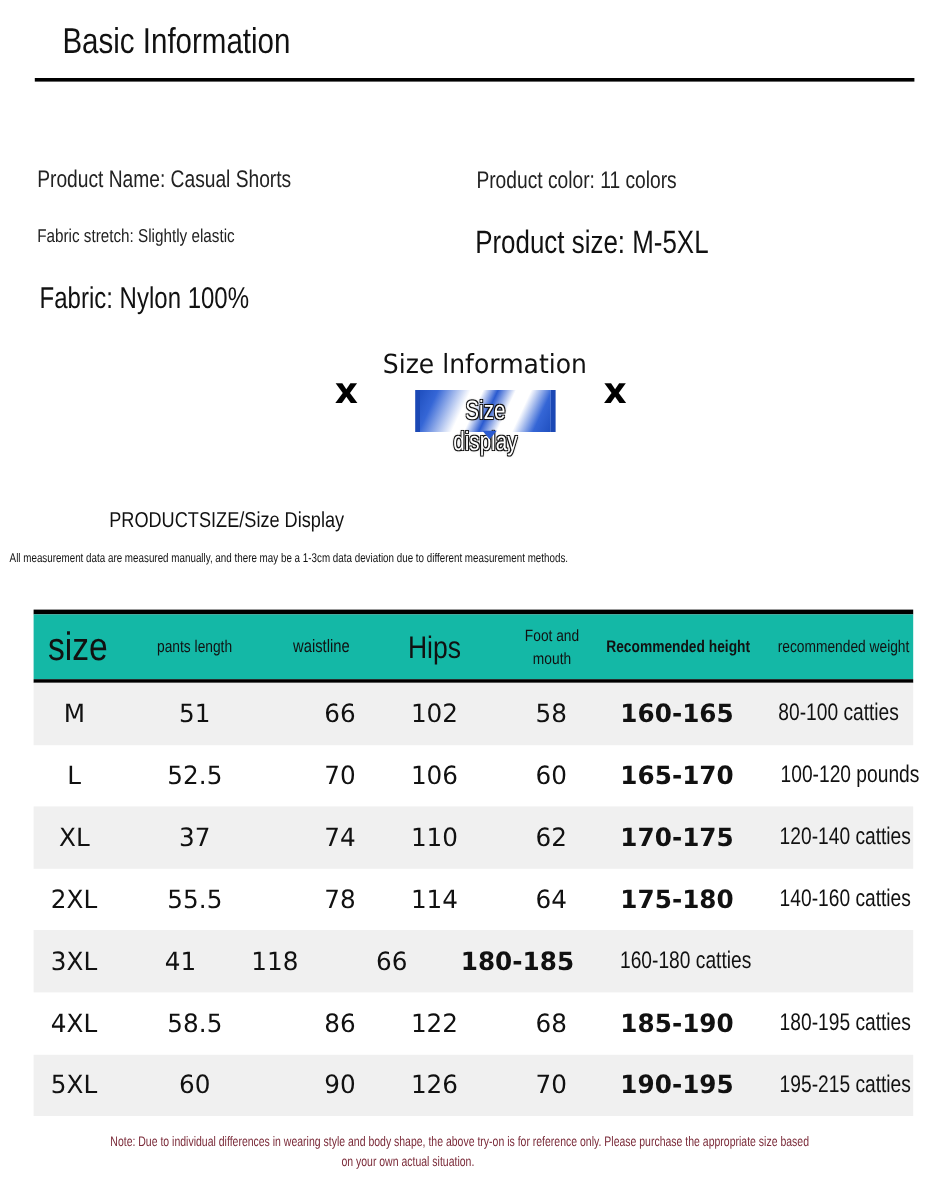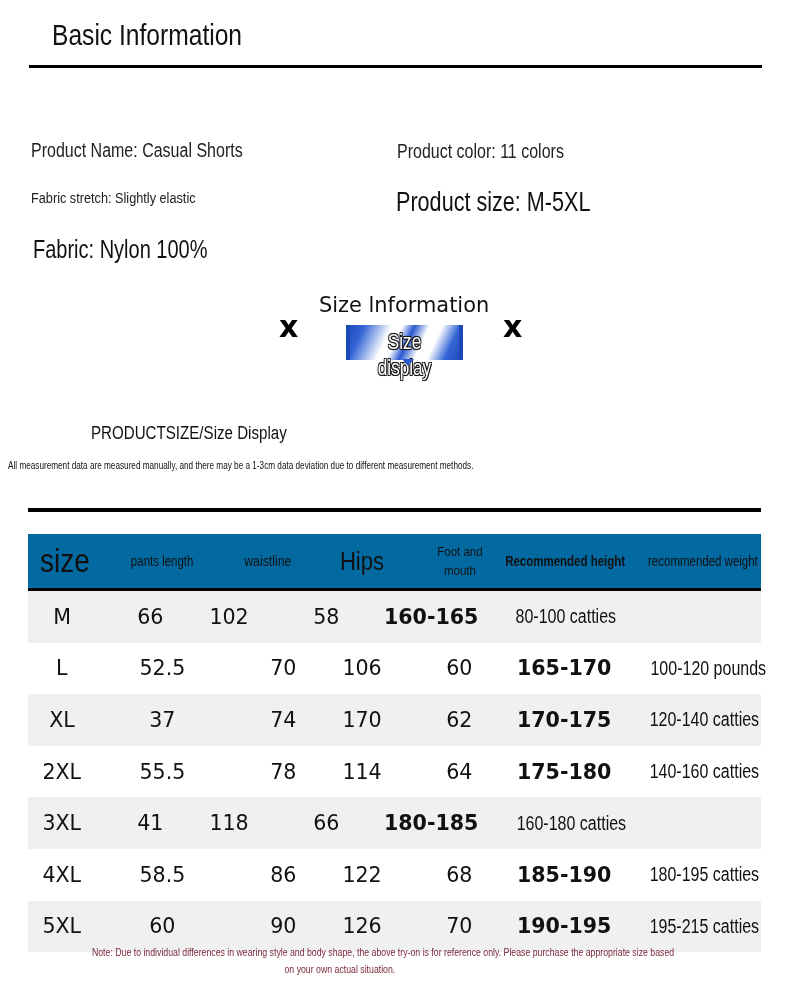--- a/index.html
+++ b/index.html
@@ -28,21 +28,21 @@
            border-left: 6px solid transparent; border-right: 6px solid transparent; border-top: 7px solid #2a5ad0; }
   .badge-text { position: absolute; left: 0; top: 4px; width: 100%; text-align: center; font-size: 22px; color: #fff;
            font-family: "Liberation Sans", sans-serif; transform: scaleX(0.78);
            text-shadow: -1px -1px 0 #111, 1px -1px 0 #111, -1px 1px 0 #111, 1px 1px 0 #111, 0 0 2px #111; }
 
   .ps-heading { left: 91px; top: 423px; font-size: 18px; transform: scaleX(0.84); transform-origin: left top; color: #111; }
   .ps-note { left: 8px; top: 459px; font-size: 10.5px; transform: scaleX(0.78); transform-origin: left top; color: #111; }
 
   .table { position: absolute; left: 28px; top: 508px; width: 733px; }
   .t-rule-top { height: 4px; background: #000; }
-  .t-head { display: flex; height: 54px; align-items: center; background: #0369a1; margin-top: 22px; }
+  .t-head { display: flex; height: 54px; align-items: center; background: #14b8a6; }
   .t-rule-mid { height: 3px; background: #000; }
   .t-row { display: flex; align-items: center; height: 51.6px; }
   .t-row.shade { background: #f0f0f0; }
   .c { text-align: center; overflow: visible; white-space: nowrap; }
   .c0 { width: 68px; }
   .c1 { width: 133px; text-decoration: underline; }
   .c2 { width: 68px; text-align: right; }
   .c3 { width: 130px; }
   .c4 { width: 65px; text-decoration: underline; }
   .c5 { width: 144px; font-weight: bold; }
@@ -88,40 +88,41 @@
     <div class="c c2"><span class="h-small" style="font-size:15px">waistline</span></div>
     <div class="c c3"><span class="h-hips">Hips</span></div>
     <div class="c c4"><span class="h-foot">Foot and mouth</span></div>
     <div class="c c5"><span class="h-small">Recommended height</span></div>
     <div class="c c6"><span class="h-small">recommended weight</span></div>
   </div>
   <div class="t-rule-mid"></div>
 
   <div class="t-row shade">
     <div class="c c0"><span class="d-num">M</span></div>
+    <div class="c c1"><span class="d-num">51</span></div>
     <div class="c c2"><span class="d-num">66</span></div>
     <div class="c c3"><span class="d-num">102</span></div>
     <div class="c c4"><span class="d-num">58</span></div>
     <div class="c c5"><span class="d-num">160-165</span></div>
     <div class="c c6"><span class="d-weight">80-100 catties</span></div>
   </div>
   <div class="t-row">
     <div class="c c0"><span class="d-num">L</span></div>
     <div class="c c1"><span class="d-num">52.5</span></div>
     <div class="c c2"><span class="d-num">70</span></div>
     <div class="c c3"><span class="d-num">106</span></div>
     <div class="c c4"><span class="d-num">60</span></div>
     <div class="c c5"><span class="d-num">165-170</span></div>
     <div class="c c6"><span class="d-weight">100-120 pounds</span></div>
   </div>
   <div class="t-row shade">
     <div class="c c0"><span class="d-num">XL</span></div>
     <div class="c c1"><span class="d-num">37</span></div>
     <div class="c c2"><span class="d-num">74</span></div>
-    <div class="c c3"><span class="d-num">170</span></div>
+    <div class="c c3"><span class="d-num">110</span></div>
     <div class="c c4"><span class="d-num">62</span></div>
     <div class="c c5"><span class="d-num">170-175</span></div>
     <div class="c c6"><span class="d-weight">120-140 catties</span></div>
   </div>
   <div class="t-row">
     <div class="c c0"><span class="d-num">2XL</span></div>
     <div class="c c1"><span class="d-num">55.5</span></div>
     <div class="c c2"><span class="d-num">78</span></div>
     <div class="c c3"><span class="d-num">114</span></div>
     <div class="c c4"><span class="d-num">64</span></div>

